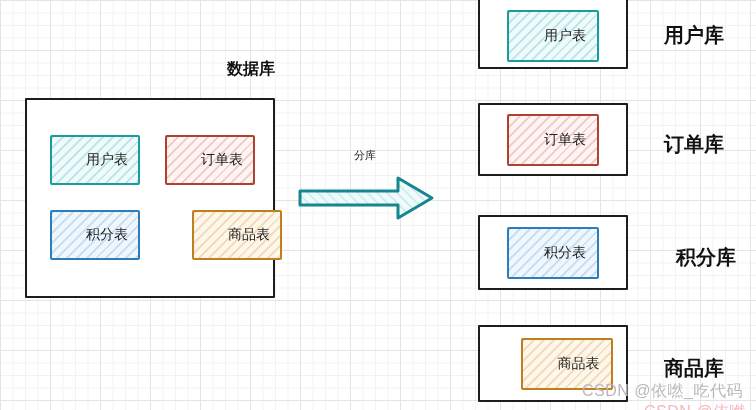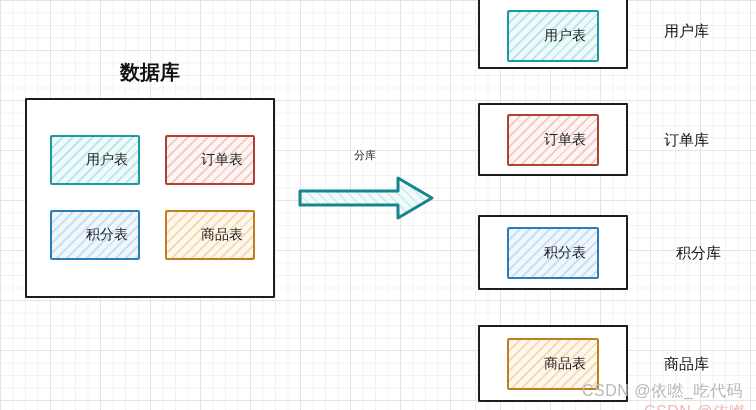--- a/index.html
+++ b/index.html
@@ -13,21 +13,21 @@
       linear-gradient(to right, #f2f2f4 1px, transparent 1px),
       linear-gradient(to bottom, #f2f2f4 1px, transparent 1px);
     background-size:50px 50px,50px 50px,12.5px 12.5px,12.5px 12.5px;
   }
   .abs{position:absolute;}
   .container-box{
     background:#ffffff;border:2px solid #1d1d1d;border-radius:1px;
     box-sizing:border-box;
   }
   .db-title{
-    font-weight:bold;font-size:20px;color:#111;text-align:center;
+    font-weight:bold;font-size:16px;color:#111;text-align:right;
   }
   .table-box{
     box-sizing:border-box;border-radius:2px;
     display:flex;align-items:center;justify-content:center;
     font-size:14px;color:#222;padding-left:24px;
   }
   
   .hatch-teal{
     border:2px solid #199ca0;
     background:repeating-linear-gradient(135deg,#bfe8ea 0 2px,#f0fafa 2px 7px);
@@ -36,32 +36,33 @@
     border:2px solid #ae4132;
     background:repeating-linear-gradient(135deg,#f3cfcb 0 2px,#fdf4f3 2px 7px);
   }
   .hatch-blue{
     border:2px solid #2d7dbb;
     background:repeating-linear-gradient(135deg,#c9e0f4 0 2px,#eff6fc 2px 7px);
   }
   .hatch-orange{
     border:2px solid #c07f1e;
     background:repeating-linear-gradient(135deg,#f5ddb5 0 2px,#fdf7ed 2px 7px);
+    margin-left:27px;
   }
   .arrow-label{
     font-size:11px;color:#1a1a1a;text-align:center;
   }
   .shard-box{
     left:478px;width:150px;
     display:flex;align-items:center;justify-content:center;
   }
   .shard-inner{width:92px;height:52px;}
   .shard-label{
     left:664px;width:92px;
-    font-weight:normal;font-size:15px;color:#111;
+    font-weight:bold;font-size:20px;color:#111;
   }
   .watermark{
     font-size:16px;letter-spacing:0.5px;white-space:nowrap;margin-left:29px;
   }
 </style>
 </head>
 <body>
 
 <div class="abs db-title" style="left:25px;top:59px;width:250px;">数据库</div>
 

